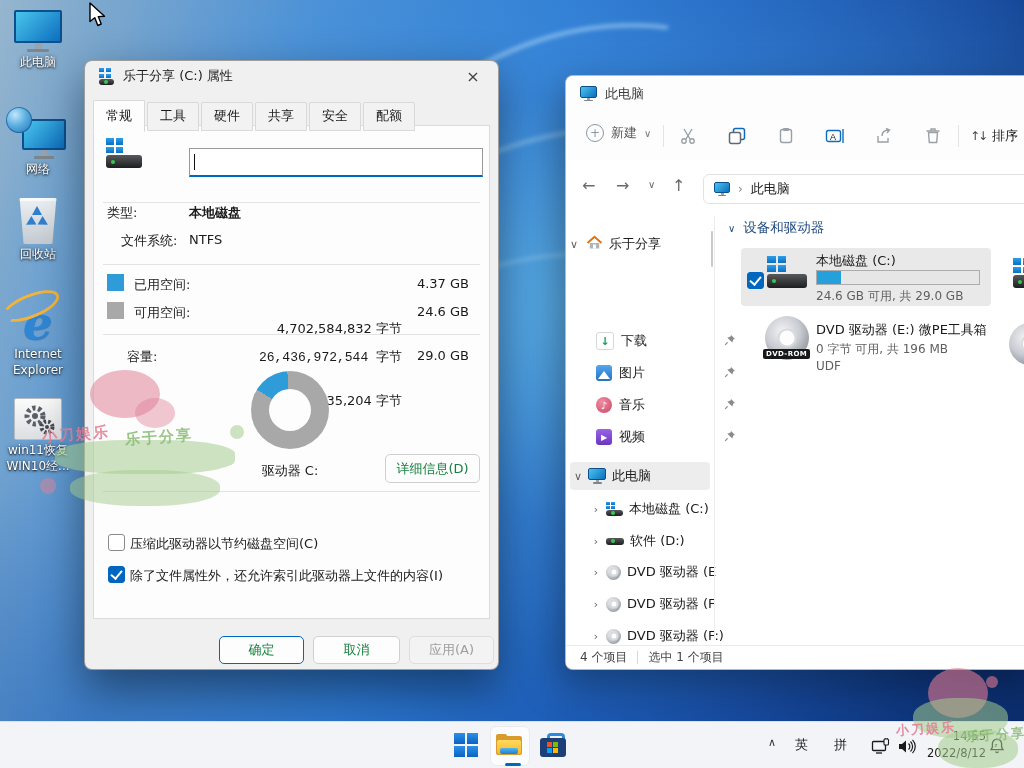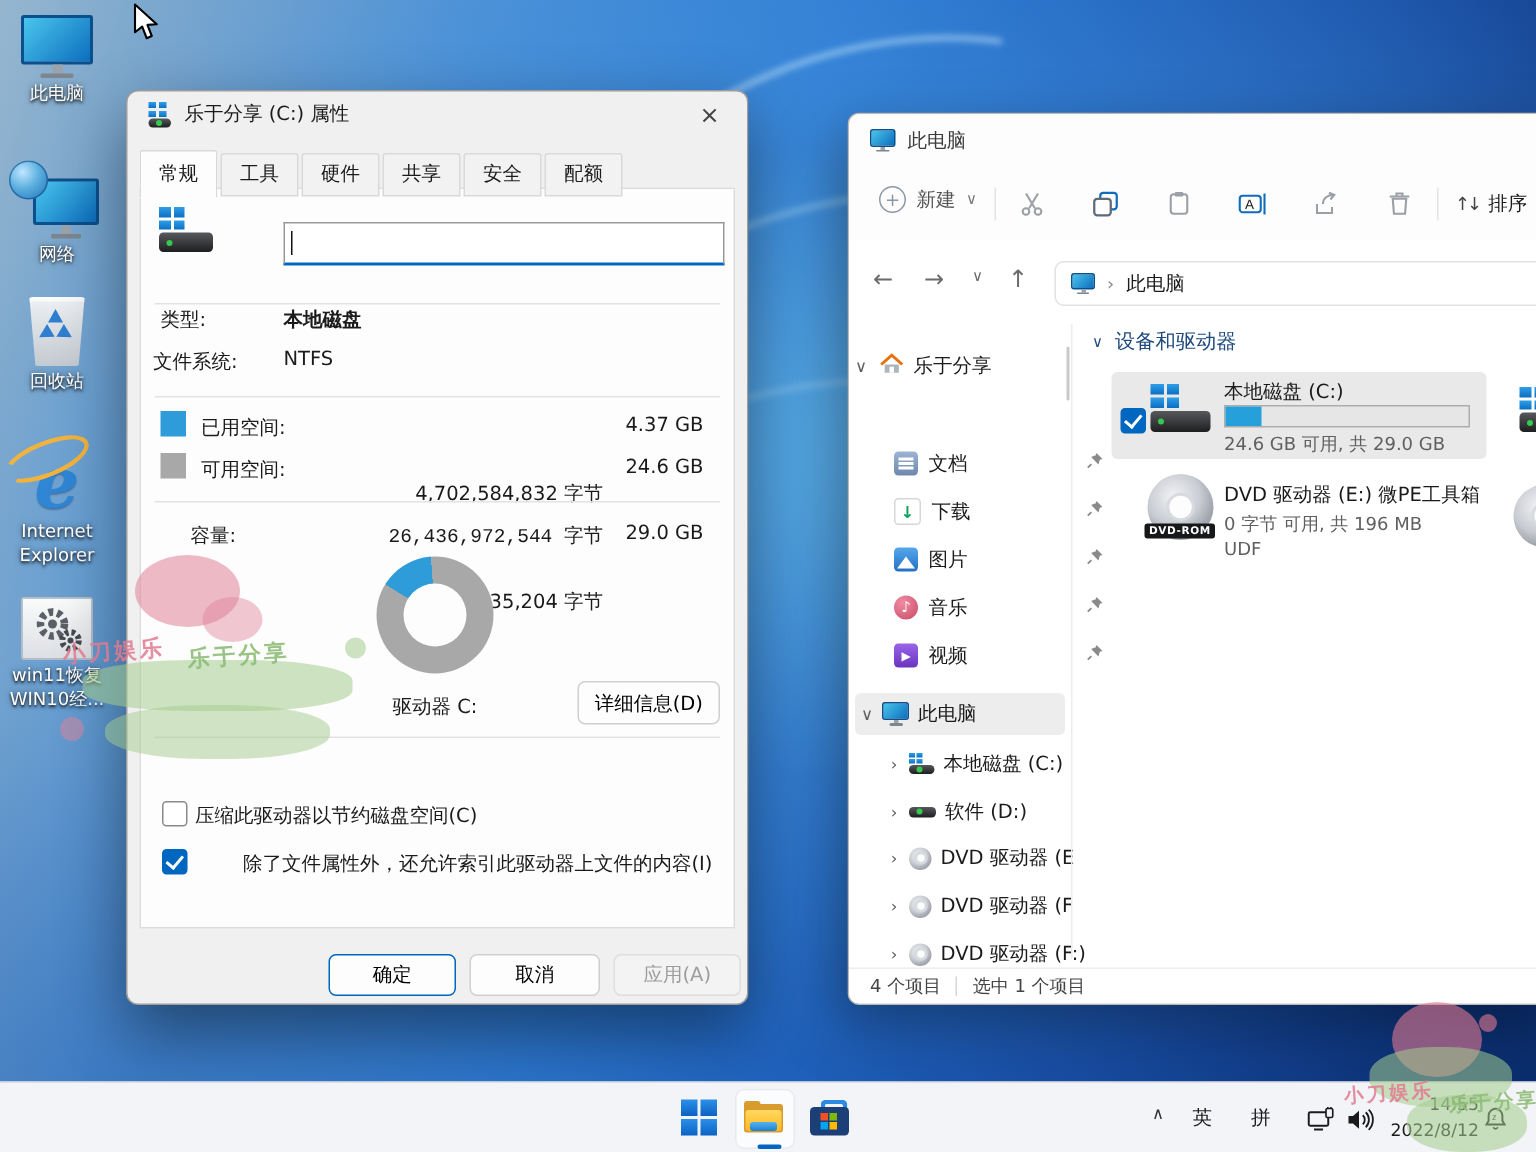--- a/index.html
+++ b/index.html
@@ -65,21 +65,21 @@
   .hr{position:absolute;left:9px;right:9px;height:1px;background:#e3e3e3;}
   .flabel{position:absolute;font-size:13px;color:#1b1b1b;}
   .num-bytes{position:absolute;width:170px;text-align:right;font-size:13px;margin-top:44px;}
   .num-gb{position:absolute;width:70px;text-align:right;font-size:13px;}
   .swatch{position:absolute;width:17px;height:17px;}
   .vol-input{position:absolute;left:95px;top:22px;width:284px;height:26px;background:#fff;
     border:1px solid #999;border-bottom:2px solid #0067c0;padding:0 4px;font-size:13px;outline:none;}
   .caret{position:absolute;left:100px;top:28px;width:1px;height:16px;background:#111;}
   .donut{position:absolute;left:157px;top:245px;width:78px;height:78px;border-radius:50%;}
   .donut::after{content:"";position:absolute;left:18px;top:18px;width:42px;height:42px;border-radius:50%;background:#fdfdfd;}
-  .btn{position:absolute;display:flex;align-items:center;justify-content:center;font-size:13px;color:#000000;
+  .btn{position:absolute;display:flex;align-items:center;justify-content:center;font-size:13px;color:#15803d;
     background:#fdfdfd;border:1px solid #d0d0d0;border-radius:5px;}
   .btn.default{border:1.6px solid #0067c0;}
   .btn.disabled{color:#9d9d9d;background:#f3f3f3;border-color:#dedede;}
   .cb{position:absolute;width:15px;height:15px;border:1px solid #8a8a8a;border-radius:3px;background:#fff;}
   .cb.on{background:#0067c0;border-color:#0067c0;}
   .cb.on::after{content:"";position:absolute;left:4px;top:1px;width:5px;height:9px;border:solid #fff;border-width:0 2px 2px 0;transform:rotate(40deg);}
 
   
   .winflag{display:grid;grid-template-columns:1fr 1fr;grid-template-rows:1fr 1fr;gap:2px;}
   .winflag i{background:linear-gradient(180deg,#2f9fe8,#0c6fc4);}
@@ -255,21 +255,21 @@
         <span class="hdd-body" style="display:block;width:36px;height:13px;margin-top:2px;"></span>
       </div>
 
       <input class="vol-input" type="text" value="" style="">
       <div class="caret"></div>
 
       <div class="hr" style="top:76px;"></div>
 
       <span class="flabel" style="left:13px;top:78px;">类型:</span>
       <span class="flabel" style="left:95px;top:78px;font-weight:bold;">本地磁盘</span>
-      <span class="flabel" style="left:8px;top:106px;">文件系统:</span>
+      <span class="flabel" style="left:27px;top:106px;">文件系统:</span>
       <span class="flabel" style="left:95px;top:106px;">NTFS</span>
 
       <div class="hr" style="top:138px;"></div>
 
       <span class="swatch" style="left: 13px; top: 148px; background: rgb(46, 156, 217);"></span>
       <span class="flabel" style="left:40px;top:150px;">已用空间:</span>
       <span class="num-bytes" style="left:138px;top:150px;">4,702,584,832 字节</span>
       <span class="num-gb" style="left:305px;top:150px;">4.37 GB</span>
 
       <span class="swatch" style="left: 13px; top: 176px; background: rgb(168, 168, 168);"></span>
@@ -287,21 +287,21 @@
       <span class="flabel" style="left:136px;top:336px;width:120px;text-align:center;">驱动器 C:</span>
 
       <div class="btn" style="left:291px;top:328px;width:93px;height:27px;">详细信息(D)</div>
 
       <div class="hr" style="top:365px;"></div>
 
       <span class="cb" style="left:14px;top:408px;"></span>
       <span class="flabel" style="left:36px;top:409px;">压缩此驱动器以节约磁盘空间(C)</span>
 
       <span class="cb on" style="left:14px;top:440px;"></span>
-      <span class="flabel" style="left:36px;top:441px;margin-left:32px;">除了文件属性外，还允许索引此驱动器上文件的内容(I)</span>
+      <span class="flabel" style="left:36px;top:441px;">除了文件属性外，还允许索引此驱动器上文件的内容(I)</span>
     </div>
 
     <div class="btn default" style="left:134px;top:575px;width:83px;height:26px;">确定</div>
     <div class="btn" style="left:228px;top:575px;width:85px;height:26px;">取消</div>
     <div class="btn disabled" style="left:324px;top:575px;width:83px;height:26px;">应用(A)</div>
   </div>
 
   <div class="exp">
     <div class="exp-title">
       <span class="monitor">
@@ -390,30 +390,20 @@
           <svg width="17" height="15" viewBox="0 0 17 15">
               <path d="M1.5 8 L8.5 1.8 L15.5 8" fill="none" stroke="#e8710a" stroke-width="2"></path>
               <path d="M3.8 8v5.5h9.4V8" fill="#aeb4bc"></path>
               <rect x="7" y="9.5" width="3" height="4" fill="#fff"></rect>
             </svg>
         </span>
         <span class="lbl">乐于分享</span>
       </div>
 
 
-      <div class="srow" style="top:83px;padding-left:28px;">
-        <span class="fold16" style="background:linear-gradient(180deg,#9db4d4,#6d87ad);">
-            <i style="position:absolute;left:3px;top:4px;width:10px;height:1.6px;background:#fff;box-shadow:0 3px 0 #fff,0 6px 0 #fff;"></i>
-          </span>
-        <span class="lbl">文档</span>
-        <span class="pin"><svg width="12" height="12" viewBox="0 0 12 12">
-              <path d="M7 1l4 4-1.8.5L8.3 8.6 3.4 3.7 6.5 2.5 7 1z" fill="#8a8a8a"></path>
-              <path d="M3.6 8.4L1.2 10.8" stroke="#8a8a8a" stroke-width="1.2"></path>
-            </svg></span>
-      </div>
 
       <div class="srow" style="top:115px;padding-left:28px;">
         <span class="fold16" style="background:#fff;border:1px solid #d7d7d7;color:#13a061;font-weight:bold;font-size:11px;display:flex;align-items:center;justify-content:center;">↓</span>
         <span class="lbl">下载</span>
         <span class="pin"><svg width="12" height="12" viewBox="0 0 12 12">
               <path d="M7 1l4 4-1.8.5L8.3 8.6 3.4 3.7 6.5 2.5 7 1z" fill="#8a8a8a"></path>
               <path d="M3.6 8.4L1.2 10.8" stroke="#8a8a8a" stroke-width="1.2"></path>
             </svg></span>
       </div>
 

